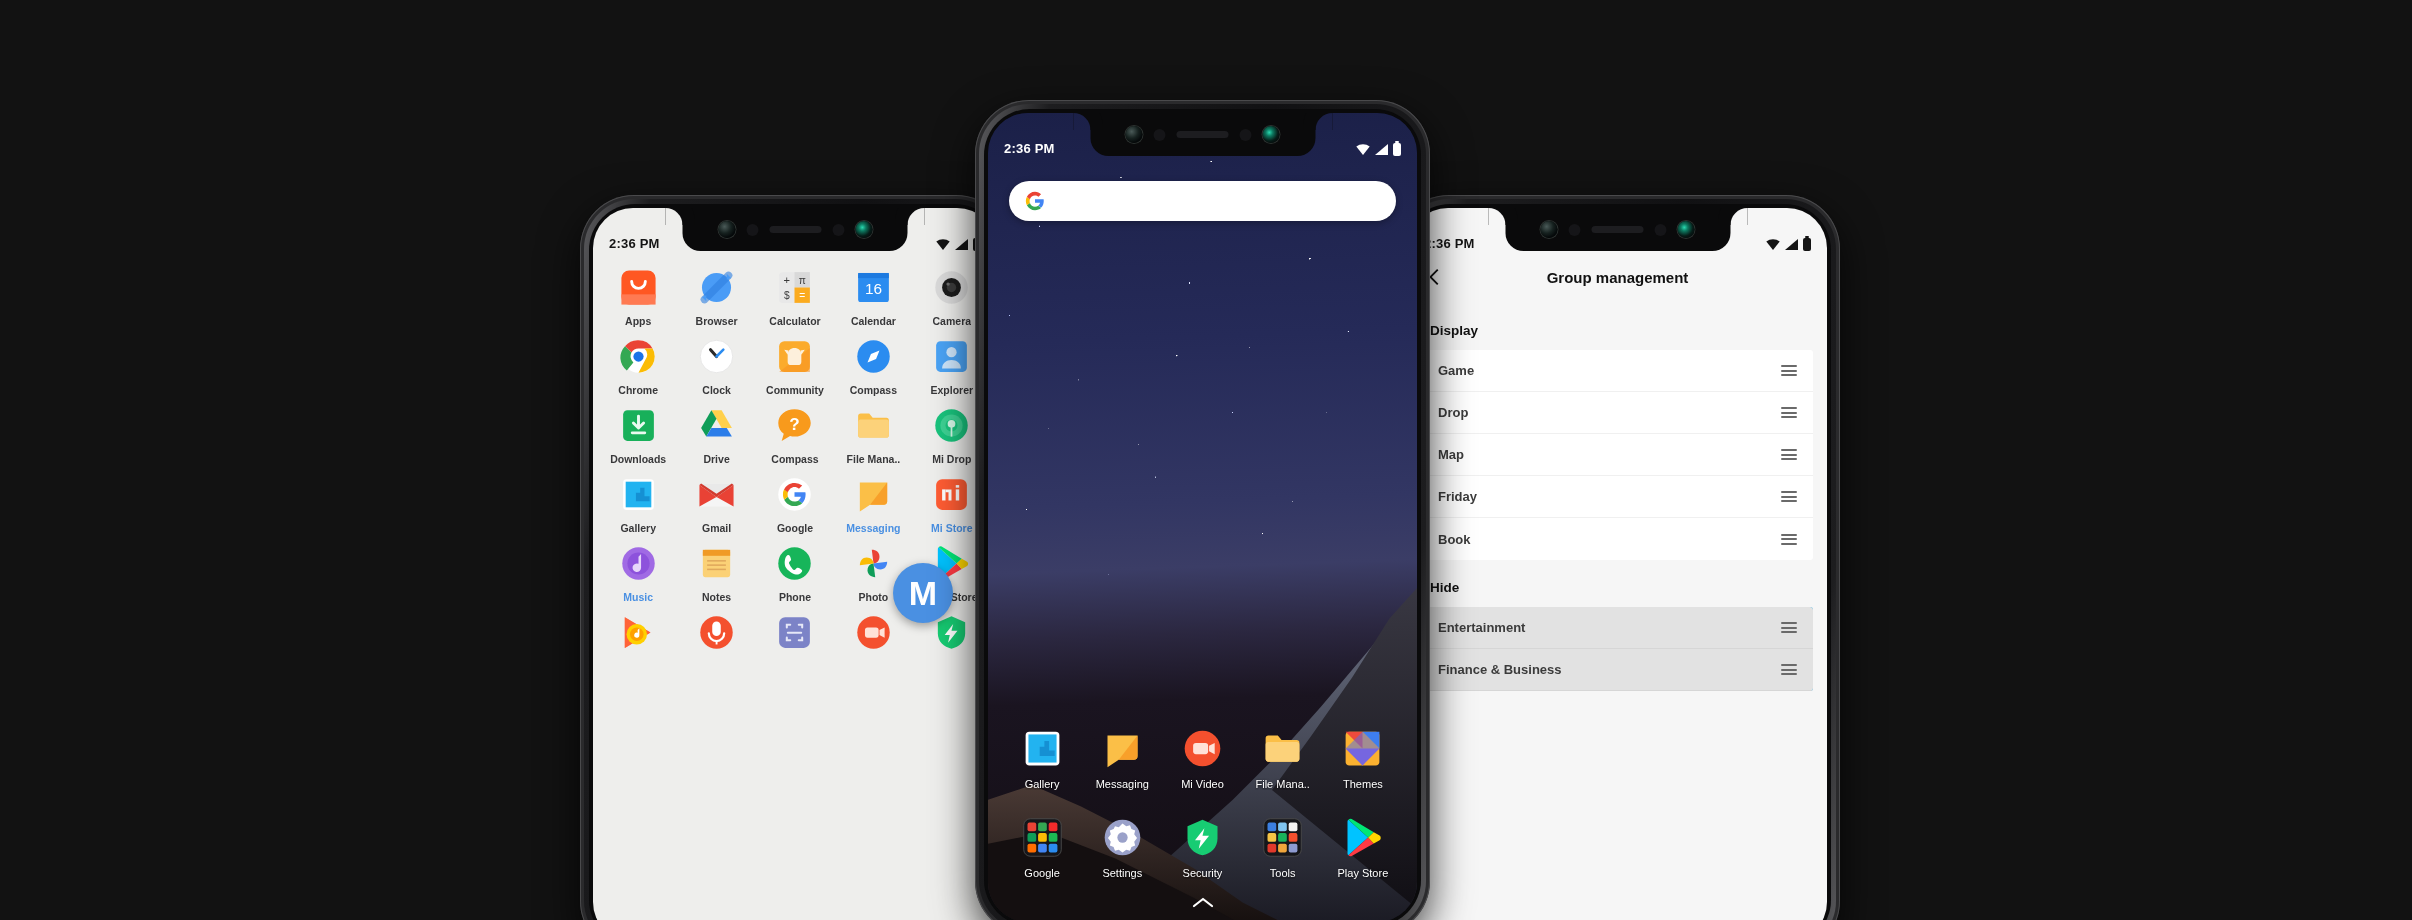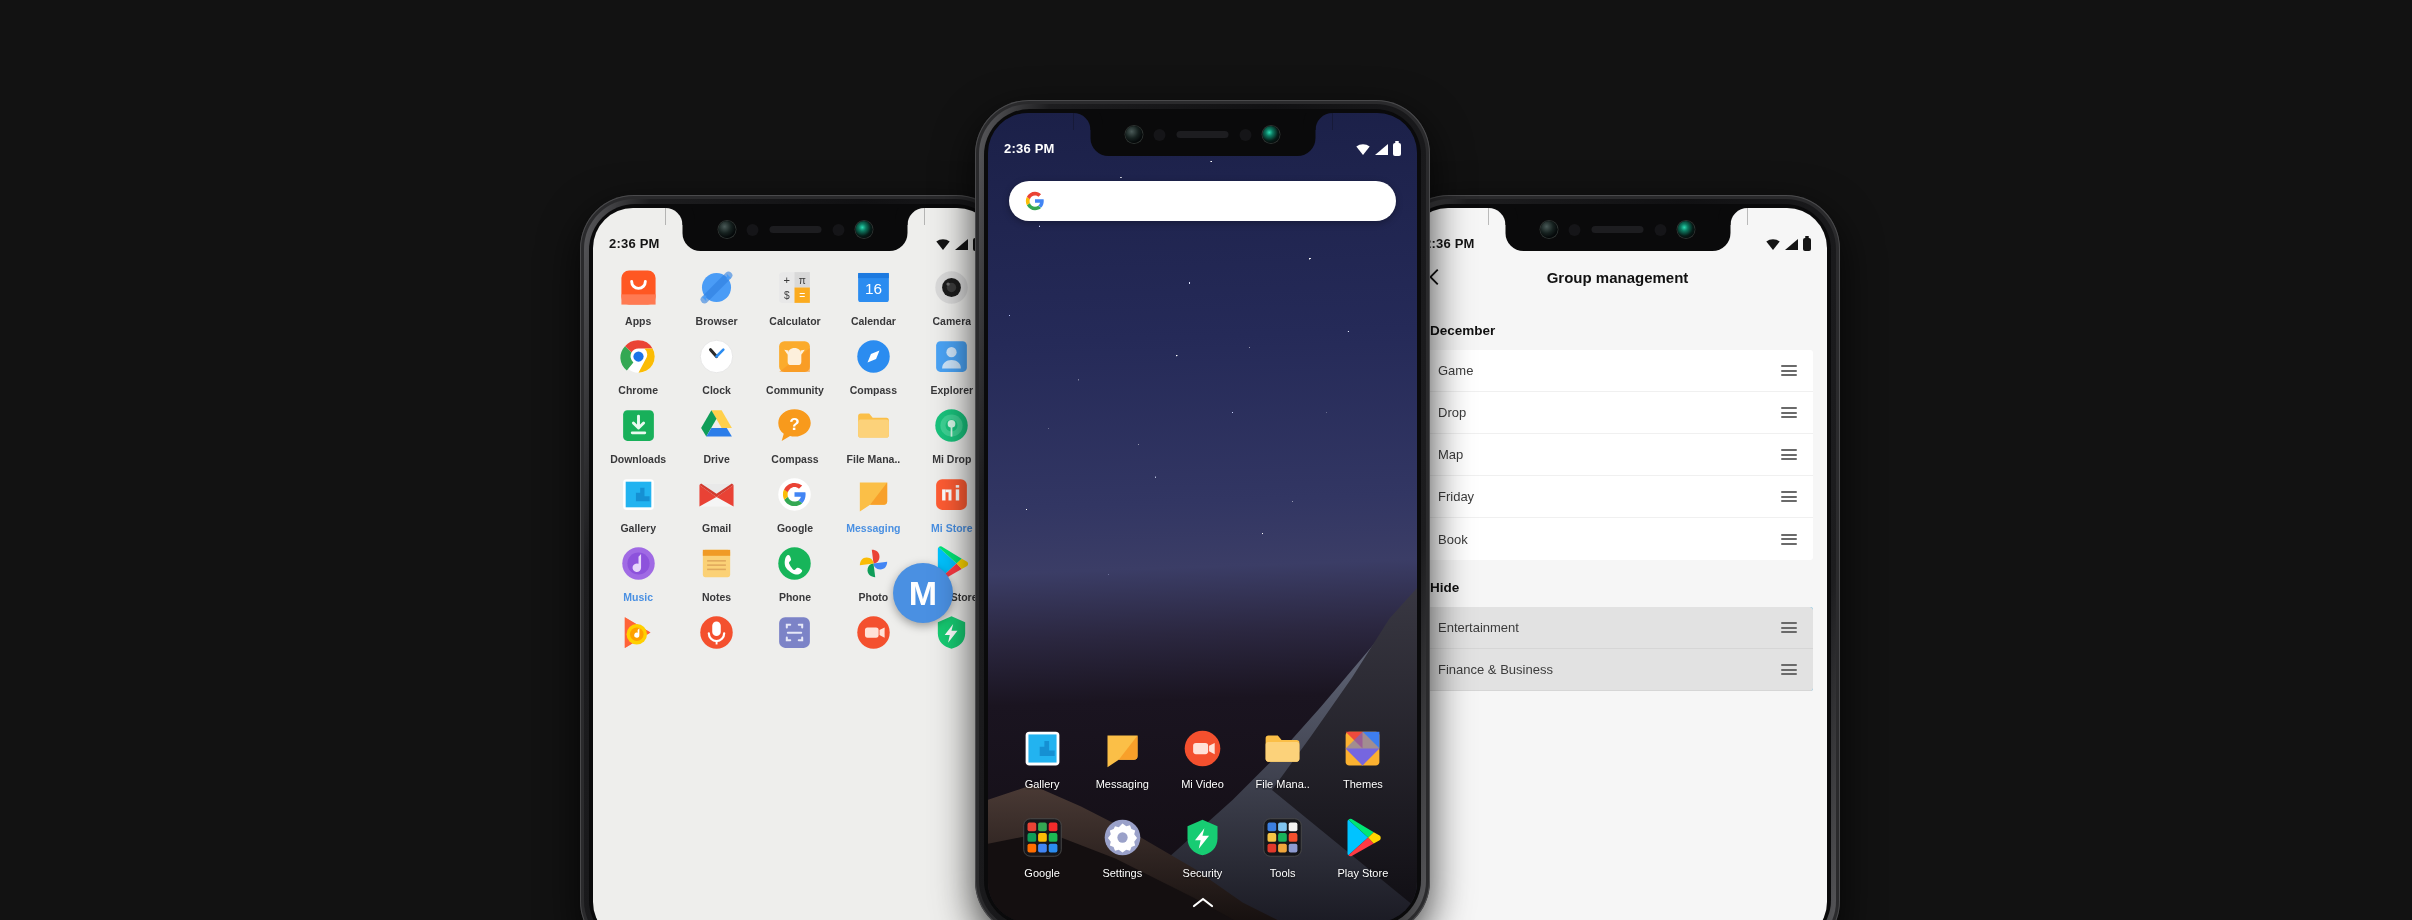--- a/index.html
+++ b/index.html
@@ -113,21 +113,21 @@
   .uparrow { position:absolute; bottom:14px; left:50%; transform:translateX(-50%); z-index:5; }
 
   
   #phone-right { left:1395px; top:195px; width:445px; height:760px; }
   #phone-right .screen { inset:13px; background:#f6f6f6; }
   .gm { position:absolute; inset:0; padding-top:43px; }
   .gm-appbar { height:52px; display:flex; align-items:center; position:relative; }
   .gm-back { position:absolute; left:16px; width:22px; height:22px; }
   .gm-title { width:100%; text-align:center; font-size:15px; font-weight:bold; color:#111; }
   .gm-section { font-size:13.5px; font-weight:bold; color:#111; padding:20px 22px 12px 22px; }
-  .gm-list { background:#fff; margin:0 14px; border-radius:3px; overflow:hidden; }
+  .gm-list { background:#fff; margin:0 14px; border-radius:3px; overflow:hidden;font-weight:bold; }
   .gm-list.hidden-grp { background:#0ea5e9; }
   .gm-row { height:42px; display:flex; align-items:center; justify-content:space-between;
             padding:0 16px; font-size:13px; color:#3c3c3c; border-bottom:1px solid #f0f0f0; }
   .gm-list.hidden-grp .gm-row { border-bottom:1px solid #d6d6d6; background:#e2e2e2; }
   .gm-row:last-child { border-bottom:none; }
   .handle { width:16px; height:11px; display:flex; flex-direction:column; justify-content:space-between; }
   .handle i { display:block; height:2px; background:#6a6a6a; border-radius:1px; }
 
   
   .dragbadge { position:absolute; width:60px; height:60px; border-radius:50%;
@@ -435,21 +435,21 @@
     <div class="rim2"></div>
     <div class="screen">
       <div class="gm">
         <div class="gm-appbar">
           <svg class="gm-back" viewBox="0 0 24 24">
             <path d="M15 4 7 12l8 8" fill="none" stroke="#111" stroke-width="2"></path>
           </svg>
           <div class="gm-title">Group management</div>
         </div>
         <div id="gm-sections">
-            <div class="gm-section">December</div>
+            <div class="gm-section">Display</div>
             <div class="gm-list">
               <div class="gm-row">
                 <span>Game</span>
                 <span class="handle">
                   <i></i>
                   <i></i>
                   <i></i>
                 </span>
               </div>
               <div class="gm-row">

